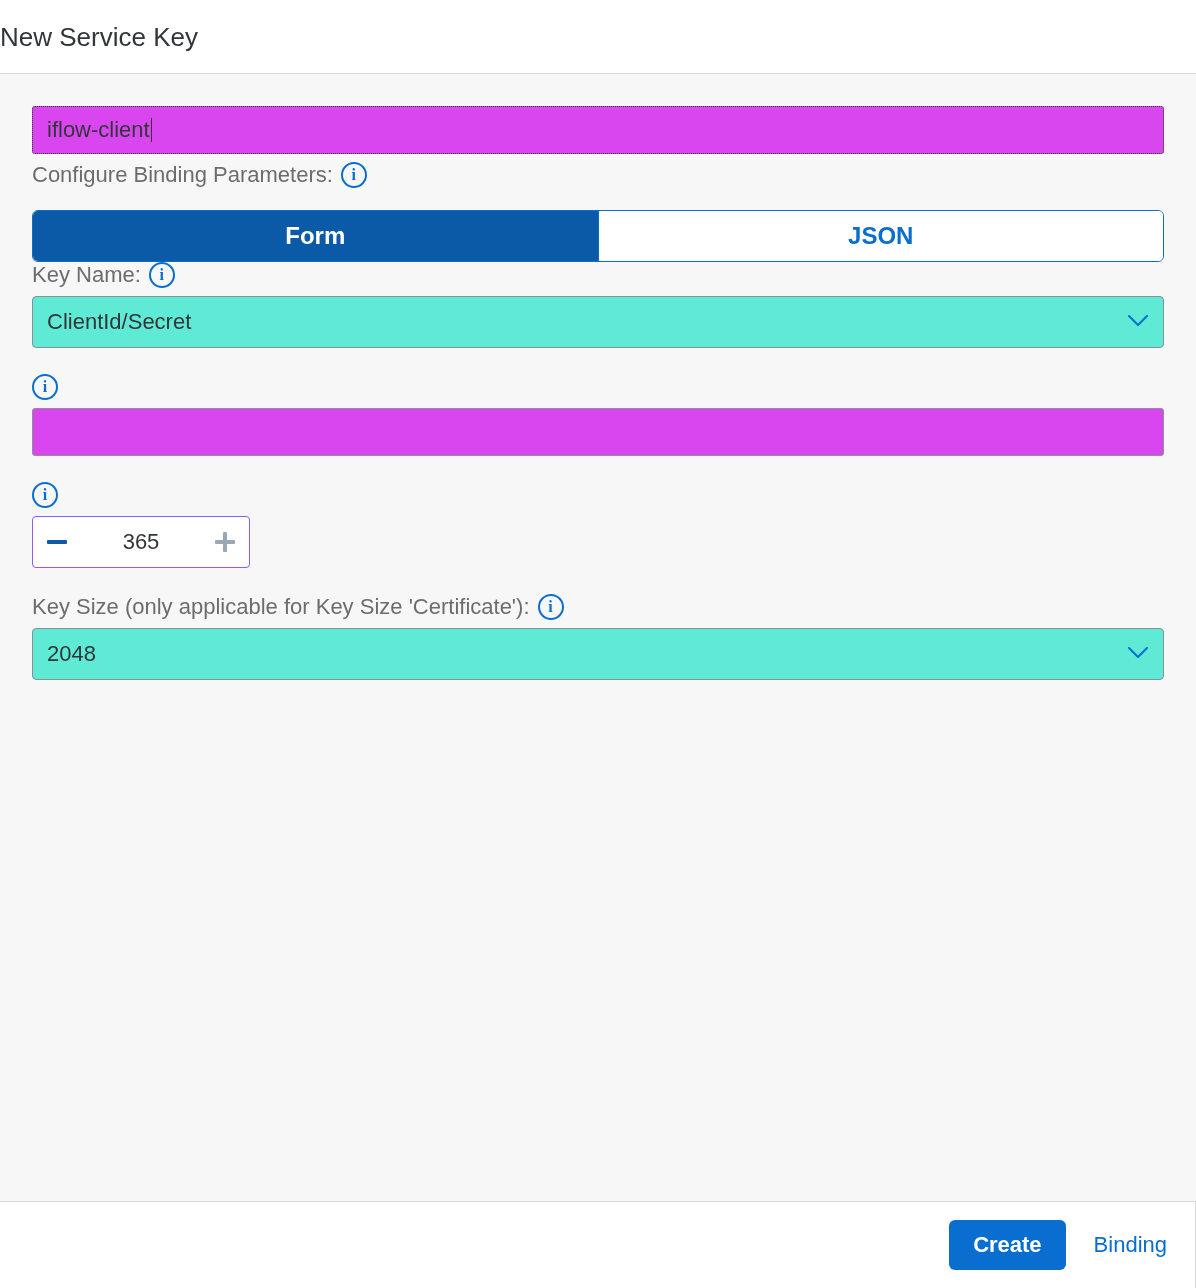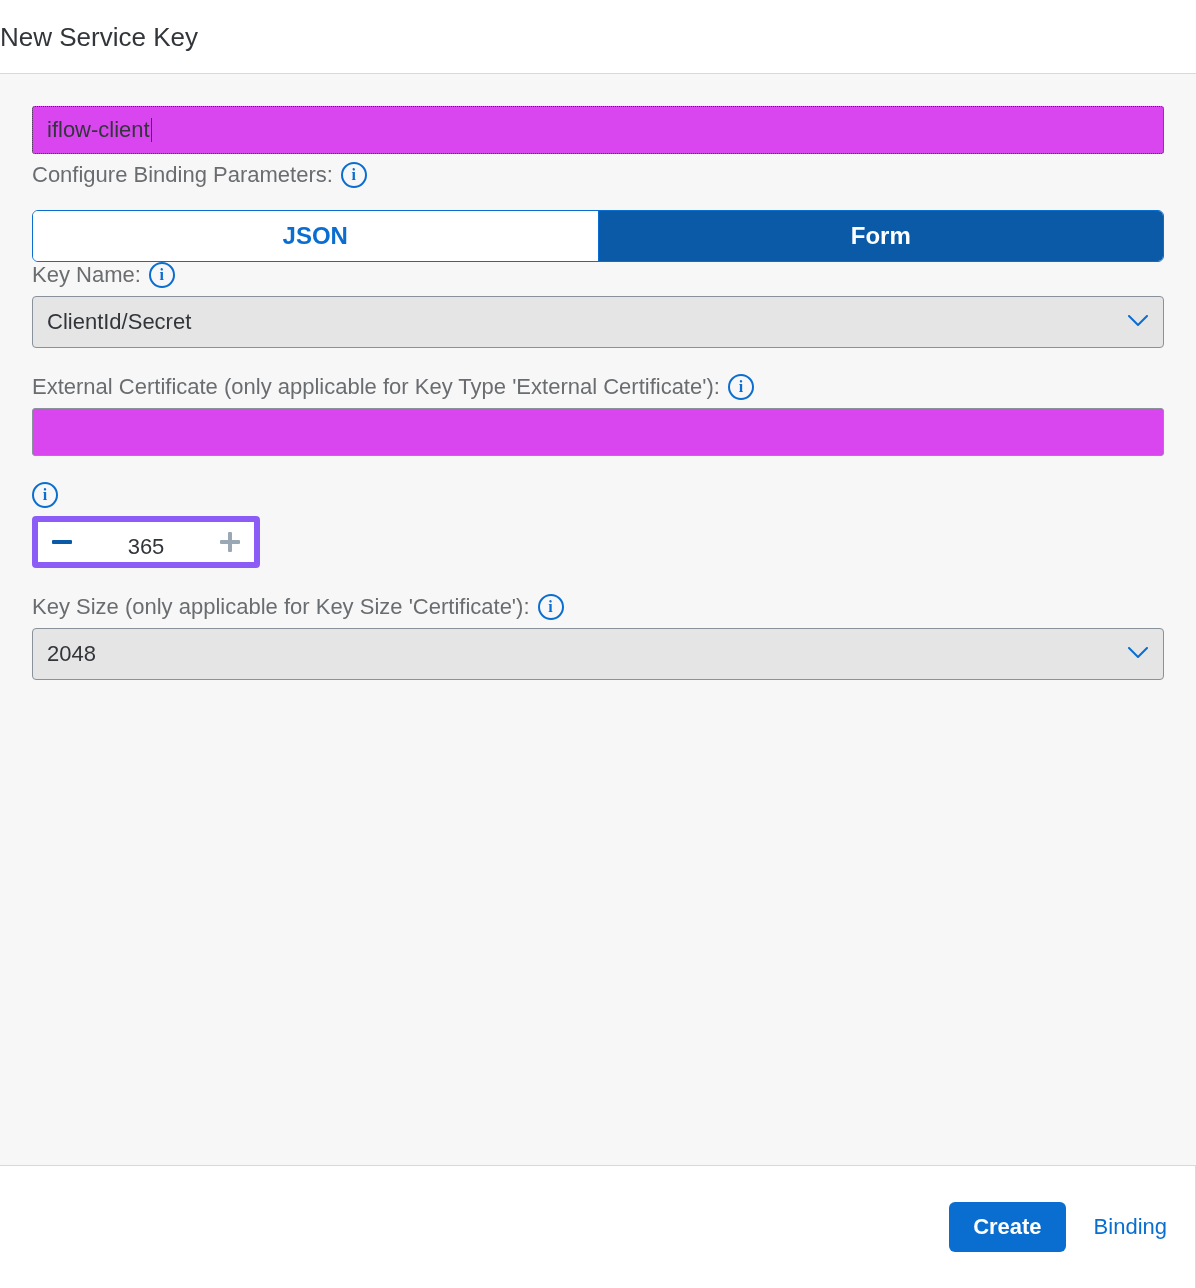--- a/index.html
+++ b/index.html
@@ -103,41 +103,41 @@
     border-left: 1px solid #0a6ed1;
   }
   .select-wrap {
     position: relative;
     width: 100%;
   }
   .select-box {
     width: 100%;
     height: 52px;
     border: 1px solid #89919a;
-    background: #e5e5e5;
+    background: #5eead4;
     border-radius: 4px;
     display: flex;
     align-items: center;
     padding: 0 56px 0 14px;
     font-size: 22px;
     color: #32363a;
     cursor: pointer;
   }
   .select-chevron {
     position: absolute;
     right: 16px;
     top: 50%;
     transform: translateY(-50%);
     pointer-events: none;
     color: #0a6ed1;
   }
   .stepper {
     display: inline-flex;
     align-items: flex-end;
-    border: 6px solid #8b5cf6;
+    border: 1px solid #8b5cf6;
     border-radius: 4px;
     background: #fff;
     height: 52px;
   }
   .stepper-btn {
     width: 48px;
     height: 100%;
     background: transparent;
     border: none;
     cursor: pointer;
@@ -150,21 +150,21 @@
     text-align: center;
     font-size: 22px;
     color: #32363a;
     height: 100%;
     line-height: 50px;
   }
   .footer {
     border-top: 1px solid #d9d9d9;
     border-right: 1px solid #d9d9d9;
     background: #fff;
-    padding: 36px 28px;
+    padding: 18px 28px;
     display: flex;
     justify-content: flex-end;
     align-items: center;
     gap: 28px;
   }
   .btn-primary {
     background: #0a6ed1;
     color: #fff;
     border: none;
     border-radius: 6px;
@@ -207,22 +207,22 @@
         <span class="caret-bar"></span>
     </div>
   </div>
 
   <div class="section-gap">
     <div class="field-label">
       <span>Configure Binding Parameters:</span>
       <span class="info-icon">i</span>
     </div>
     <div class="seg-control">
+      <button class="seg-btn active">Form</button>
       <button class="seg-btn">JSON</button>
-      <button class="seg-btn active">Form</button>
     </div>
   </div>
 
   <div class="section-gap">
     <div class="field-label">
       <span>Key Name:</span>
       <span class="info-icon">i</span>
     </div>
     <div class="select-wrap">
       <div class="select-box">
@@ -231,21 +231,20 @@
       <span class="select-chevron">
         <svg width="20" height="12" viewBox="0 0 20 12">
             <path d="M1 1 L10 10 L19 1" stroke="#0a6ed1" stroke-width="2" fill="none" stroke-linecap="round" stroke-linejoin="round"></path>
           </svg>
       </span>
     </div>
   </div>
 
   <div class="section-gap" style="margin-top:26px">
     <div class="field-label">
-      <span>External Certificate (only applicable for Key Type 'External Certificate'):</span>
       <span class="info-icon">i</span>
     </div>
     <input class="text-input" type="text" value="" style="">
   </div>
 
   <div class="section-gap" style="margin-top:26px">
     <div class="field-label">
       <span class="info-icon">i</span>
     </div>
     <div class="stepper">

